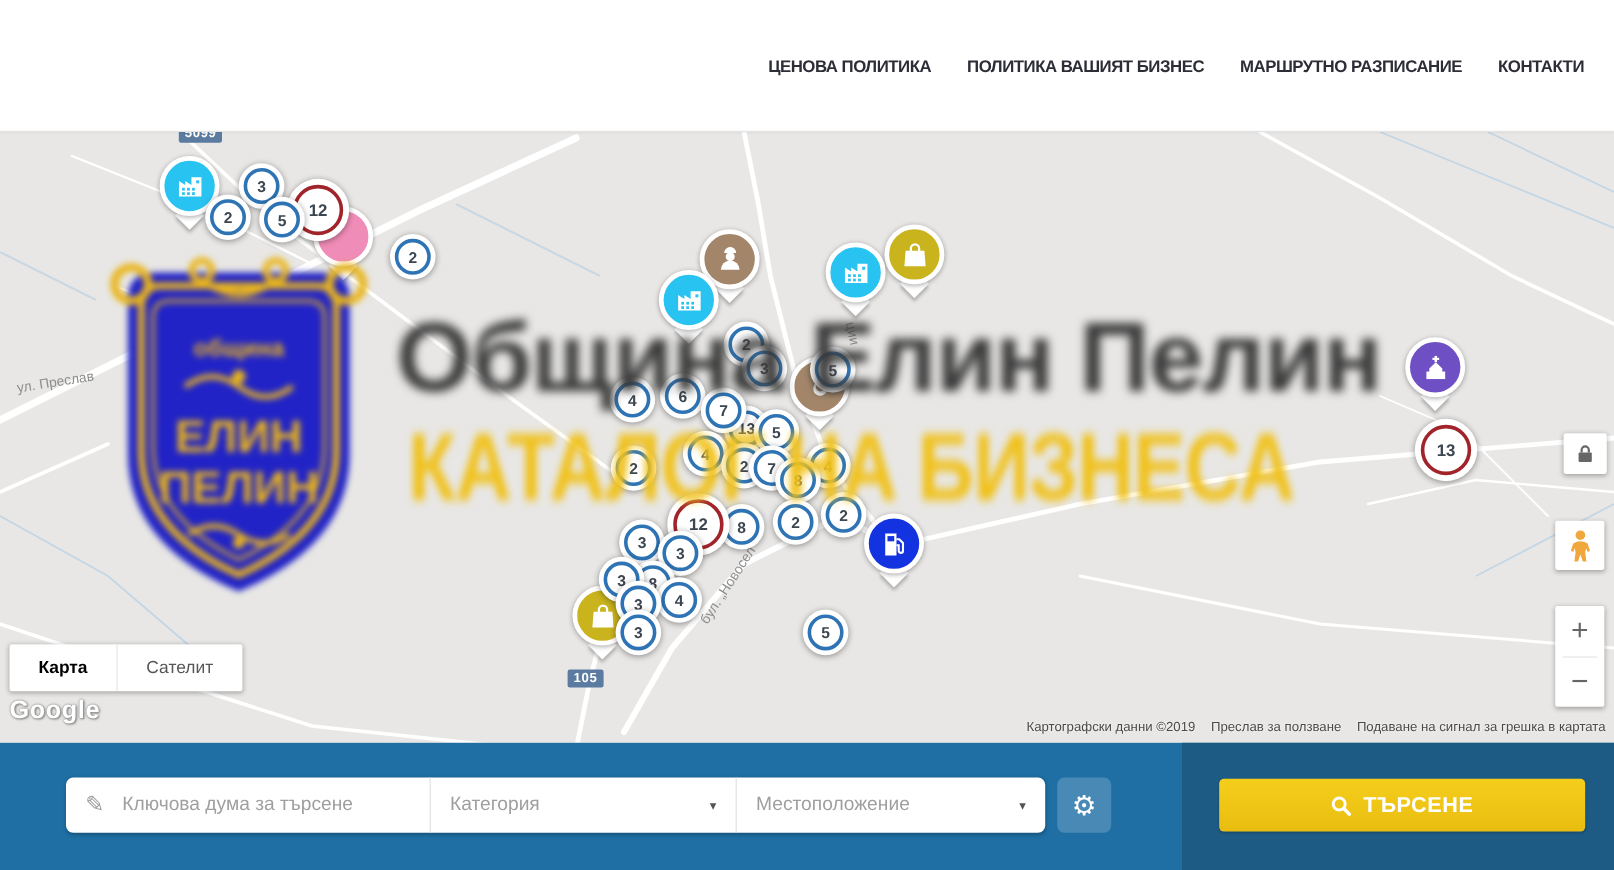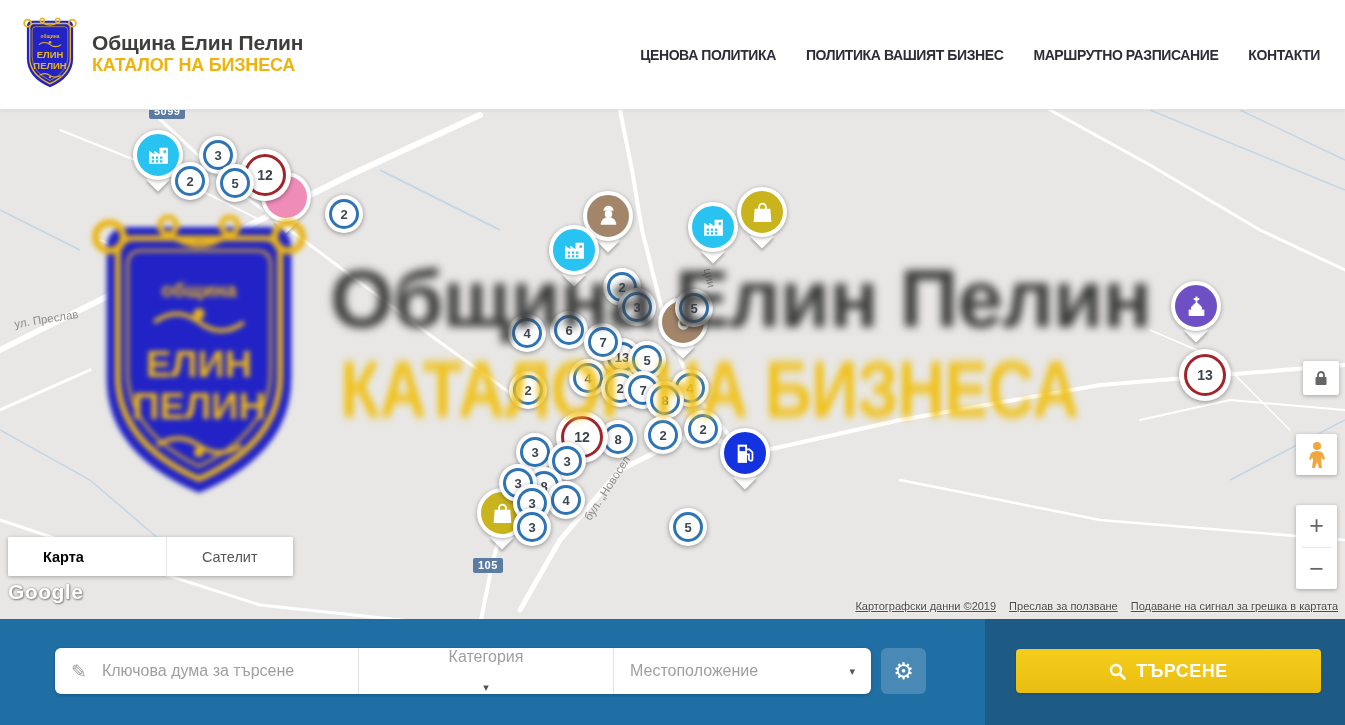--- a/index.html
+++ b/index.html
@@ -53,29 +53,29 @@
   .wm-crest{position:absolute;left:85px;top:103px;width:228px;height:294px;filter:blur(2.5px);}
   .wm-line1{position:absolute;left:330px;top:148px;font-size:82px;font-weight:700;color:#3a3a3a;
             white-space:nowrap;letter-spacing:-1px;filter:blur(4px);line-height:1;}
   .wm-line2{position:absolute;left:340px;top:240px;font-size:80px;font-weight:700;color:#f0c11b;
             white-space:nowrap;letter-spacing:-1px;transform:scaleX(.82);transform-origin:left top;
             filter:blur(4px);line-height:1;}
 
   
   .maptype{position:absolute;left:8px;top:427px;height:39px;display:flex;background:#fff;
            border-radius:2px;box-shadow:0 1px 4px rgba(0,0,0,.3);overflow:hidden;}
-  .maptype button{border:0;background:#fff;height:100%;padding:0 35px;font-family:inherit;
+  .maptype button{border:0;background:#fff;height:100%;padding:0 24px;font-family:inherit;
                   font-size:14.5px;cursor:pointer;}
   .maptype .active{font-weight:700;color:#000;}
-  .maptype .inactive{color:#565656;border-left:1px solid #e6e6e6;margin-left:47px;}
+  .maptype .inactive{color:#565656;border-left:1px solid #e6e6e6;}
   .google-logo{position:absolute;left:8px;top:470px;font-size:21px;font-weight:700;color:#fff;
                letter-spacing:.5px;text-shadow:0 0 1px #999,0 0 2px #999,1px 1px 2px #777;cursor:pointer;}
   .attribution{position:absolute;right:7px;bottom:7px;display:flex;gap:13px;font-size:11px;
                color:#4a4a4a;text-shadow:0 0 2px #fff;white-space:nowrap;}
-  .attribution span{cursor:pointer;text-decoration:underline;}
+  .attribution span{cursor:pointer;}
   .sq-btn{position:absolute;background:#fff;border-radius:2px;box-shadow:0 1px 4px rgba(0,0,0,.3);
           display:flex;align-items:center;justify-content:center;cursor:pointer;}
   .lock-btn{left:1303px;top:251px;width:36px;height:34px;}
   .pegman-btn{left:1296px;top:324px;width:41px;height:41px;}
   .zoomctl{position:absolute;left:1296px;top:395px;width:41px;height:84px;background:#fff;
            border-radius:2px;box-shadow:0 1px 4px rgba(0,0,0,.3);display:flex;flex-direction:column;}
   .zoomctl button{flex:1;border:0;background:none;font-size:25px;color:#666;cursor:pointer;
                   font-family:inherit;line-height:1;}
   .zoomctl .zdiv{height:1px;background:#e6e6e6;margin:0 6px;}
 
@@ -84,21 +84,21 @@
   .search-right{position:absolute;right:0;top:0;width:360px;height:100%;background:#1d5a84;}
   .search-box{position:absolute;left:55px;top:29px;width:816px;height:46px;background:#fff;
               border-radius:6px;box-shadow:0 1px 3px rgba(0,0,0,.25);display:flex;align-items:stretch;}
   .sb-sec{display:flex;align-items:center;}
   .sb-div{width:1px;background:#e2e2e2;margin:0;}
   .sb-keyword{width:303px;padding:0 10px 0 16px;}
   .pencil-icon{font-size:19px;color:#9b9b9b;margin-right:13px;}
   .sb-keyword input{border:0;outline:0;flex:1;font-family:inherit;font-size:16px;color:#444;min-width:0;}
   .sb-keyword input::placeholder{color:#9f9f9f;}
   .sb-select{cursor:pointer;justify-content:space-between;padding:0 16px;}
-  .sb-cat{width:254px;flex-direction:column;}
+  .sb-cat{width:254px;}
   .sb-loc{width:257px;}
   .sb-select .ph{font-size:16px;color:#9f9f9f;}
   .caret{font-size:11px;color:#555;}
   .gear-btn{position:absolute;left:881px;top:29px;width:45px;height:46px;background:#4889b5;
             border:0;border-radius:6px;color:#fff;font-size:23px;cursor:pointer;
             display:flex;align-items:center;justify-content:center;}
   .search-btn{position:absolute;left:1016px;top:30px;width:305px;height:44px;border:0;border-radius:4px;
               background:linear-gradient(#f5ce1c,#e9bd10);color:#fff;font-family:inherit;font-size:18px;
               font-weight:700;letter-spacing:.5px;cursor:pointer;display:flex;align-items:center;
               justify-content:center;gap:10px;box-shadow:0 1px 2px rgba(0,0,0,.2);}
@@ -122,29 +122,20 @@
     <text x="80" y="117" text-anchor="middle" font-size="27" font-weight="bold" fill="#e9b51c">ЕЛИН</text>
     <text x="80" y="147" text-anchor="middle" font-size="27" font-weight="bold" fill="#e9b51c">ПЕЛИН</text>
     <path d="M50 166 Q65 156 80 166 Q95 176 110 166" fill="none" stroke="#e9b51c" stroke-width="3"></path>
     <circle cx="80" cy="171" r="3.5" fill="#e9b51c"></circle>
   </symbol>
 </svg>
 
 <div class="page">
 
   <div class="header">
-    <div class="logo-wrap">
-      <svg class="logo-crest">
-          <use href="#crest"></use>
-        </svg>
-      <div class="logo-text">
-        <div class="logo-title">Община Елин Пелин</div>
-        <div class="logo-subtitle">КАТАЛОГ НА БИЗНЕСА</div>
-      </div>
-    </div>
     <nav class="nav">
       <a href="#">ЦЕНОВА ПОЛИТИКА</a>
       <a href="#">ПОЛИТИКА ВАШИЯТ БИЗНЕС</a>
       <a href="#">МАРШРУТНО РАЗПИСАНИЕ</a>
       <a href="#">КОНТАКТИ</a>
     </nav>
   </div>
 
   <div class="map">
     <svg class="roads" width="1345" height="509">

